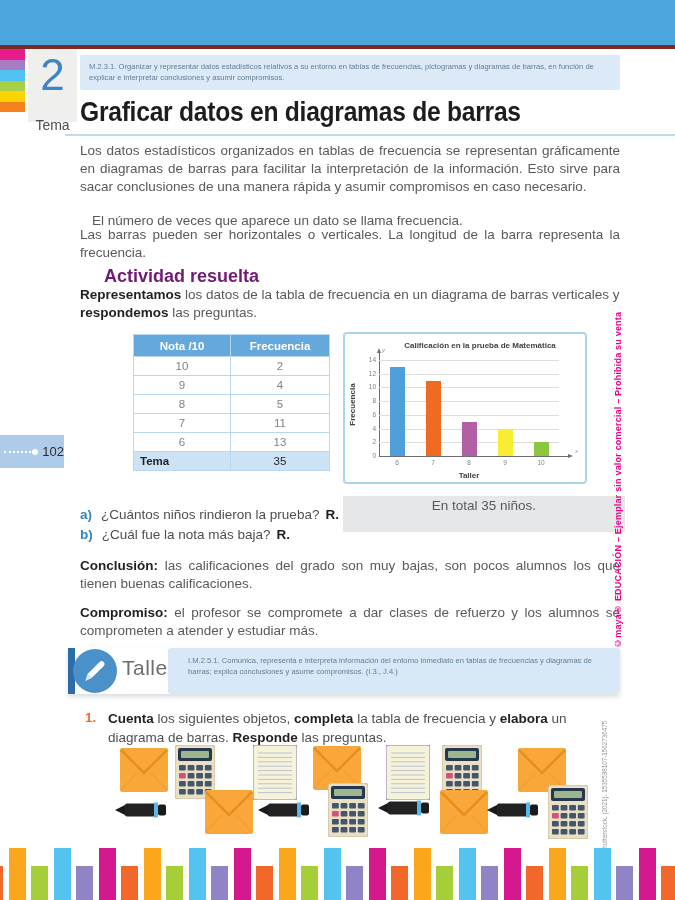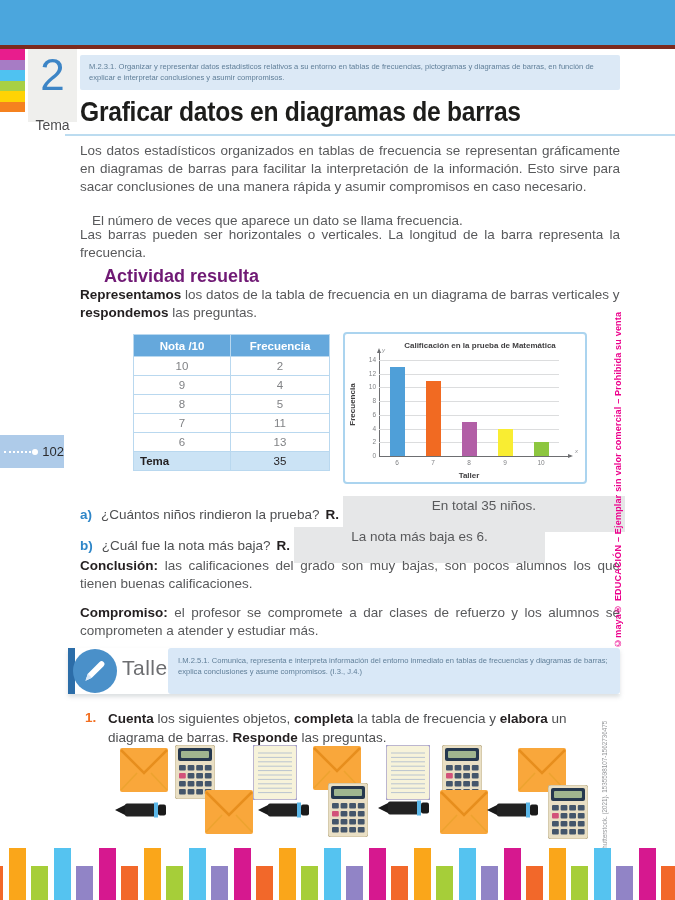--- a/index.html
+++ b/index.html
@@ -75,21 +75,21 @@
           color:#58595b;flex:1;}
 
   
   .taller{left:68px;top:648px;width:552px;height:46px;background:#fff;
           box-shadow:0 3px 4px rgba(120,130,140,.25);}
   .t-stripe{position:absolute;left:0;top:0;width:7px;height:46px;background:#2c6da8;}
   .t-circle{position:absolute;left:5px;top:1px;width:44px;height:44px;border-radius:50%;
             background:#4a90c9;display:flex;align-items:center;justify-content:center;}
   .t-label{position:absolute;left:54px;top:8px;font-size:21px;color:#6d6e71;letter-spacing:.5px;}
   .t-std{position:absolute;left:100px;top:0;width:452px;height:46px;background:#d9e8f7;
-         border-radius:3px;box-sizing:border-box;padding:7px 10px;font-size:7.6px;
+         border-radius:3px;box-sizing:border-box;padding:7px 20px;font-size:7.6px;
          line-height:1.5;color:#5f7e98;}
 
   
   .exnum{left:85px;top:710px;font-size:13.5px;font-weight:bold;color:#f26f21;}
   .extext{left:108px;top:710px;width:505px;font-size:13.5px;line-height:18.5px;color:#4e4f51;}
 
   
   .objects{left:75px;top:742px;width:545px;height:106px;}
   .obj{position:absolute;}
 
@@ -220,21 +220,20 @@
   <div class="abs qrow" style="top:496px">
     <span class="qletter">a)</span>
     <span>¿Cuántos niños rindieron la prueba?</span>
     <span class="qr">R.</span>
     <span class="ansbox">En total 35 niños.</span>
   </div>
   <div class="abs qrow" style="top:527px;width:465px">
     <span class="qletter">b)</span>
     <span>¿Cuál fue la nota más baja?</span>
     <span class="qr">R.</span>
-    <span class="ansbox">La nota más baja es 6.</span>
   </div>
 
   <p class="abs para" style="top:604px;margin:0"><span class="b">Compromiso:</span><span> el profesor se compromete a dar clases de refuerzo y los alumnos se comprometen a atender y estudiar más.</span></p>
   <p class="abs para" style="top:557px;margin:0"><span class="b">Conclusión:</span><span> las calificaciones del grado son muy bajas, son pocos alumnos los que tienen buenas calificaciones.</span></p>
 
   <div class="abs taller">
     <div class="t-stripe"></div>
     <div class="t-circle">
       <svg width="26" height="26" viewBox="0 0 24 24">
         <path d="M3.2 21 L5.4 14.6 L16.2 3.8 a2.6 2.6 0 0 1 3.7 3.7 L9.1 18.3 Z" fill="#ffffff"></path>

